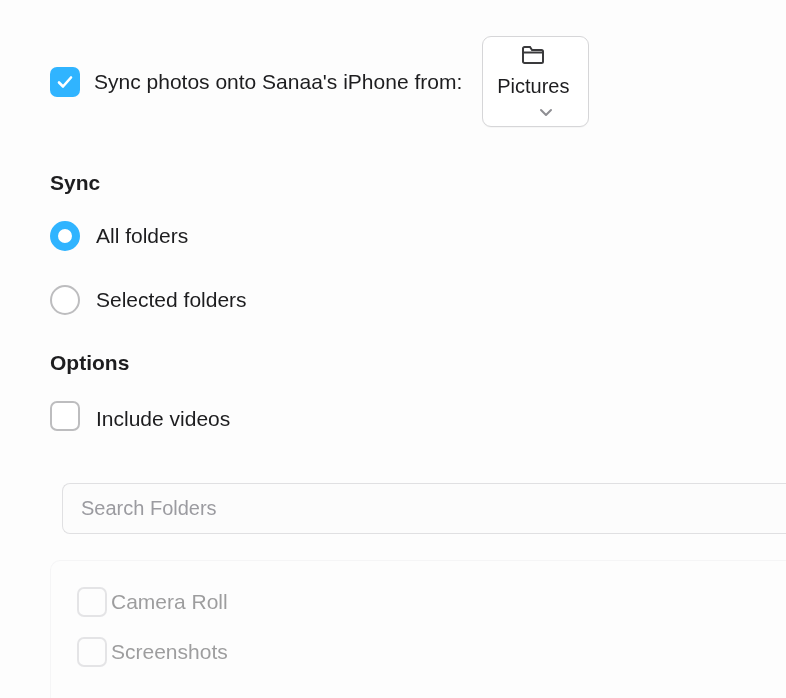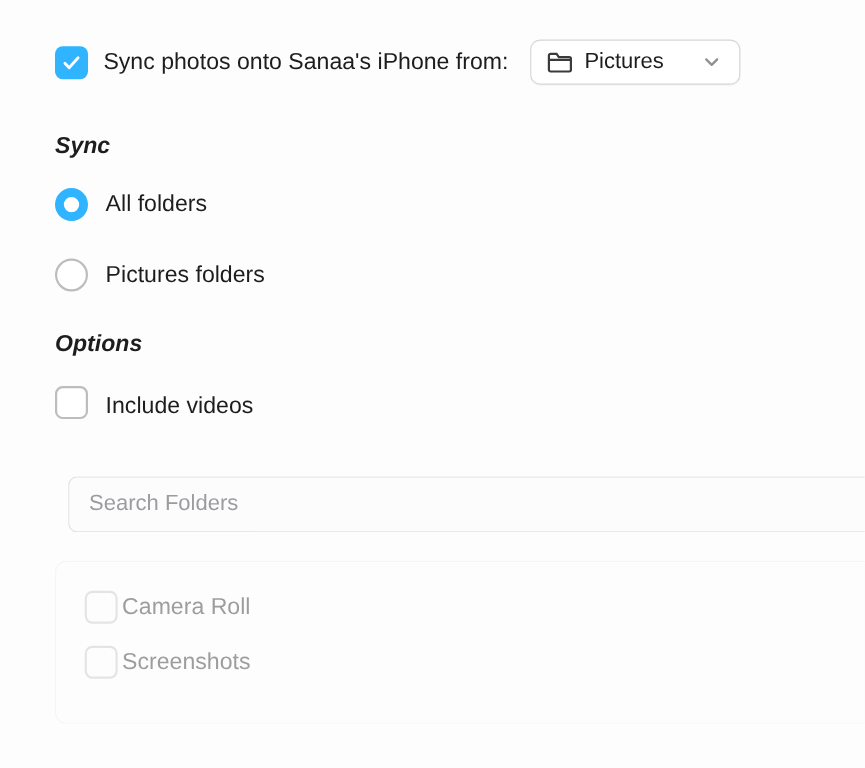--- a/index.html
+++ b/index.html
@@ -42,32 +42,32 @@
   .source-dropdown {
     margin-left: 6px;
     display: flex;
     align-items: center;
     gap: 10px;
     border: 1px solid #d6d6d8;
     border-radius: 9px;
     background: #fff;
     padding: 8px 18px 8px 14px;
     box-shadow: 0 1px 1px rgba(0,0,0,0.03);
+    flex-direction: column;
   }
   .source-dropdown .folder-icon { display:flex; }
   .source-dropdown .label { font-size: 20px; color:#1d1d1f; }
   .source-dropdown .chevron { margin-left: 26px; display:flex; }
 
   
   .section-heading {
     font-weight: 700;
     font-size: 21px;
     margin-top: 44px;
     margin-bottom: 26px;
-    font-style: italic;
   }
 
   
   .radio-row {
     display: flex;
     align-items: center;
     gap: 16px;
     margin-bottom: 34px;
   }
   .radio {
@@ -181,21 +181,21 @@
   </div>
 
   <div class="section-heading">Sync</div>
 
   <div class="radio-row">
     <div class="radio selected"></div>
     <span class="radio-label">All folders</span>
   </div>
   <div class="radio-row">
     <div class="radio unselected"></div>
-    <span class="radio-label">Pictures folders</span>
+    <span class="radio-label">Selected folders</span>
   </div>
 
   <div class="section-heading options">Options</div>
 
   <div class="option-row">
     <div class="checkbox-unchecked"></div>
     <span class="option-label">Include videos</span>
   </div>
 
   <div class="search-bar">

